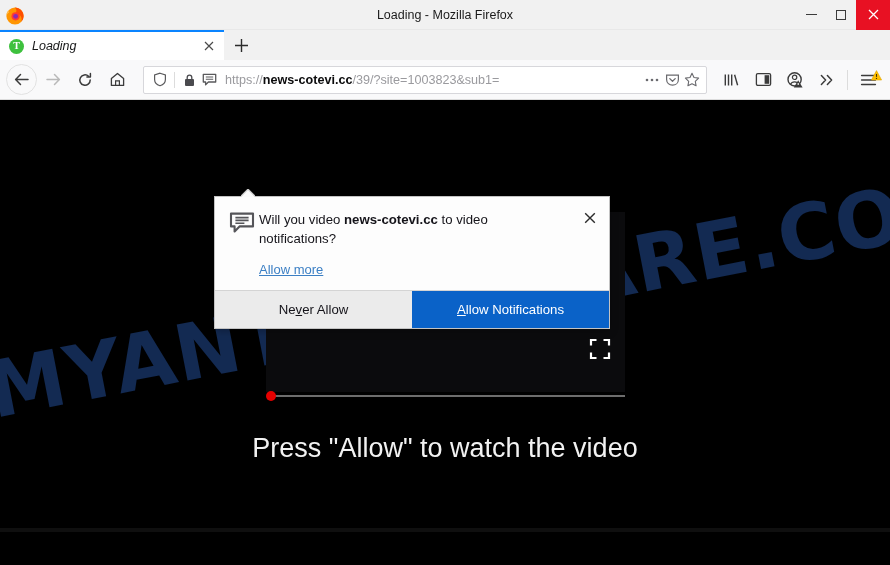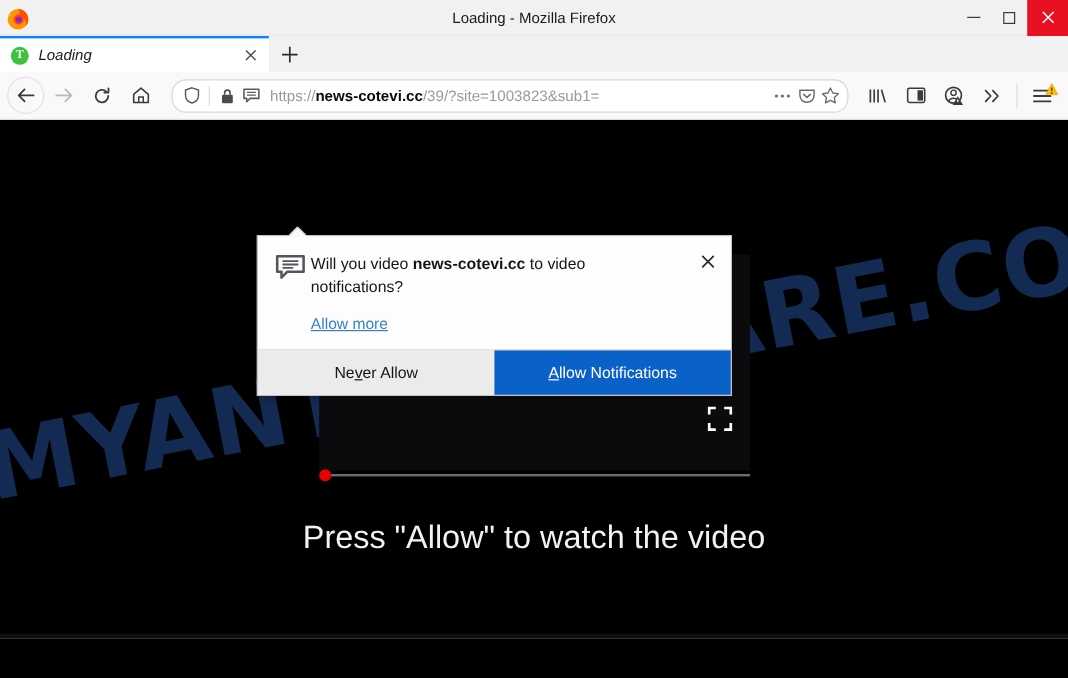--- a/index.html
+++ b/index.html
@@ -74,21 +74,21 @@
   .navbtn {
     width: 32px; height: 32px; flex: 0 0 auto;
     display: flex; align-items: center; justify-content: center;
     color: #3b3b3b;
   }
   .navbtn.back { border: 1px solid #e2e2e2; border-radius: 50%; width: 31px; height: 31px; }
   .navbtn.disabled { color: #b9b9b9; }
 
   #urlbar {
     flex: 1 1 auto; height: 28px; margin: 0 8px 0 10px;
-    background: #fff; border: 1px solid #d7d7db; border-radius: 12px;
+    background: #fff; border: 1px solid #d7d7db; border-radius: 2px;
     display: flex; align-items: center; padding: 0 4px 0 6px;
     position: relative;
   }
   .ub-icon { width: 20px; height: 20px; display:flex; align-items:center; justify-content:center; color:#5a5a5c; flex:0 0 auto;}
   #ub-sep { width:1px; height:16px; background:#dcdcdc; margin:0 4px; flex:0 0 auto;}
   #urltext {
     flex: 1 1 auto; font-size: 12.6px; color: #9a9a9e;
     margin-left: 6px; white-space: nowrap; overflow: hidden;
   }
   #urltext b { color: #0c0c0d; font-weight: 700; }

